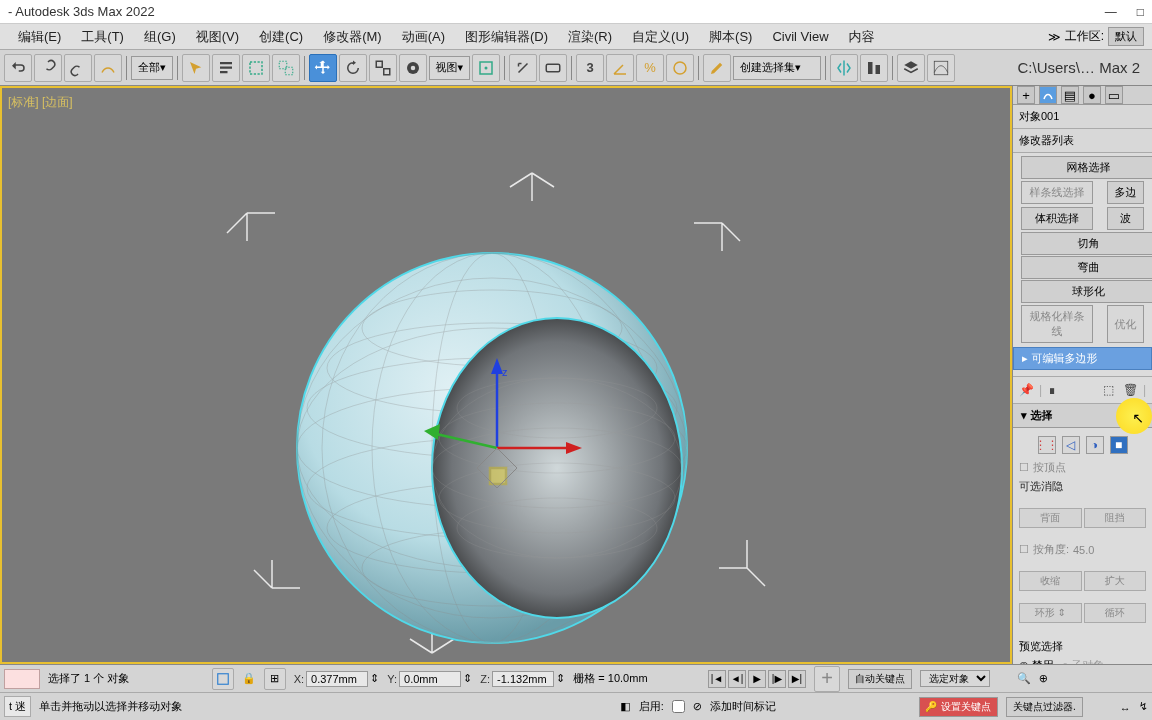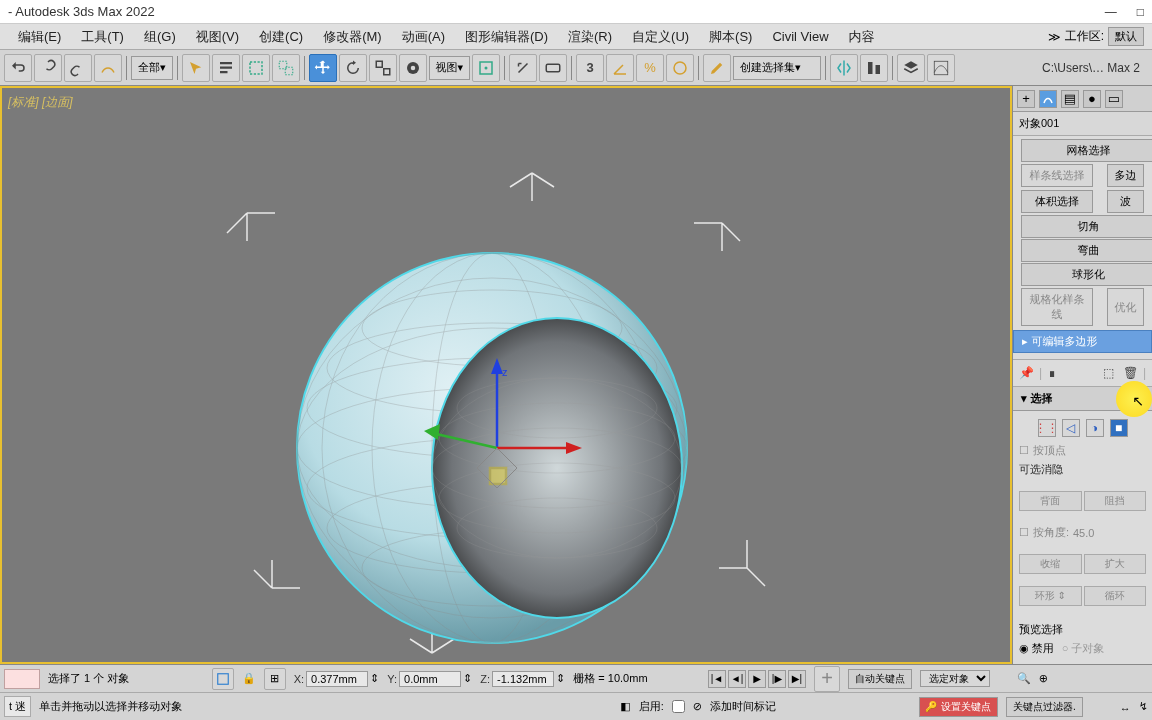--- a/index.html
+++ b/index.html
@@ -9,24 +9,24 @@
 .titlebar-controls { margin-left: auto; display: flex; gap: 20px; color: #333; }
 .menubar { height: 26px; background: #e0e0e0; display: flex; align-items: center; padding: 0 8px; border-bottom: 1px solid #aaa; }
 .menubar-item { padding: 3px 10px; cursor: pointer; font-size: 13px; color: #222; }
 .menubar-right { margin-left: auto; display: flex; align-items: center; gap: 4px; font-size: 12px; }
 .workspace-select { background: #ccc; border: 1px solid #999; padding: 1px 6px; font-size: 11px; }
 .toolbar { height: 36px; background: #d4d4d4; display: flex; align-items: center; padding: 0 4px; border-bottom: 1px solid #888; gap: 2px; }
 .tool-btn { width: 28px; height: 28px; background: #d8d8d8; border: 1px solid #aaa; display: flex; align-items: center; justify-content: center; cursor: pointer; border-radius: 2px; }
 .tool-btn.active { background: #4a90d9; border-color: #2a70b9; }
 .tool-sep { width: 1px; height: 24px; background: #888; margin: 0 2px; }
 .tool-dropdown { background: #d8d8d8; border: 1px solid #999; padding: 2px 6px; font-size: 11px; height: 24px; display: flex; align-items: center; }
-.path-display { margin-left: auto; font-size: 12px; color: #333; padding: 0 8px; }
+.path-display { margin-left: auto; font-size: 15px; color: #333; padding: 0 8px; }
 .main-area { display: flex; height: 578px; }
 .viewport { flex: 1; background: #7a7a7a; position: relative; border: 2px solid #e8c030; }
-.viewport-label { position: absolute; top: 6px; left: 6px; color: #d8c060; font-size: 12px; font-style: italic; }
+.viewport-label { position: absolute; top: 6px; left: 6px; color: #d8c060; font-size: 12px; }
 .right-panel { width: 140px; background: #dcdcdc; border-left: 1px solid #888; display: flex; flex-direction: column; overflow: hidden; }
 .panel-tabs { height: 26px; background: #d0d0d0; display: flex; align-items: center; padding: 0 4px; gap: 4px; border-bottom: 1px solid #999; }
 .panel-tab { width: 18px; height: 18px; background: #c8c8c8; border: 1px solid #999; cursor: pointer; display:flex; align-items:center; justify-content:center; font-size:13px; }
 .panel-tab.active { background: #5a9de0; }
 .obj-name { padding: 4px 6px; font-size: 11px; background: #d8d8d8; border-bottom: 1px solid #aaa; }
 .panel-section-title { padding: 4px 6px; font-size: 11px; background: #d8d8d8; border-bottom: 1px solid #aaa; }
 .modifier-list { padding: 2px; }
 .modifier-btn { display: block; width: 100%; background: #d0d0d0; border: 1px solid #999; padding: 3px 6px; margin: 1px 6px; font-size: 11px; text-align: center; cursor: pointer; }
 .modifier-btn.disabled { color: #888; background: #d8d8d8; }
 .modifier-row { display: flex; gap: 2px; margin: 1px 0; }
@@ -305,20 +305,21 @@
       <div class="panel-tab active">
           <svg width="12" height="12" viewBox="0 0 24 24">
             <path d="M4 20c4-12 12-12 16 0" stroke="#fff" fill="none" stroke-width="3"></path>
           </svg>
         </div>
       <div class="panel-tab">▤</div>
       <div class="panel-tab">●</div>
       <div class="panel-tab">▭</div>
     </div>
     <div class="obj-name">对象001</div>
+    <div class="panel-section-title">修改器列表</div>
     <div class="modifier-list">
       <button class="modifier-btn">网格选择</button>
       <div class="modifier-row">
         <button class="modifier-btn disabled">样条线选择</button>
         <button class="modifier-btn" style="flex:0.4">多边</button>
       </div>
       <div class="modifier-row">
         <button class="modifier-btn">体积选择</button>
         <button class="modifier-btn" style="flex:0.4">波</button>
       </div>

